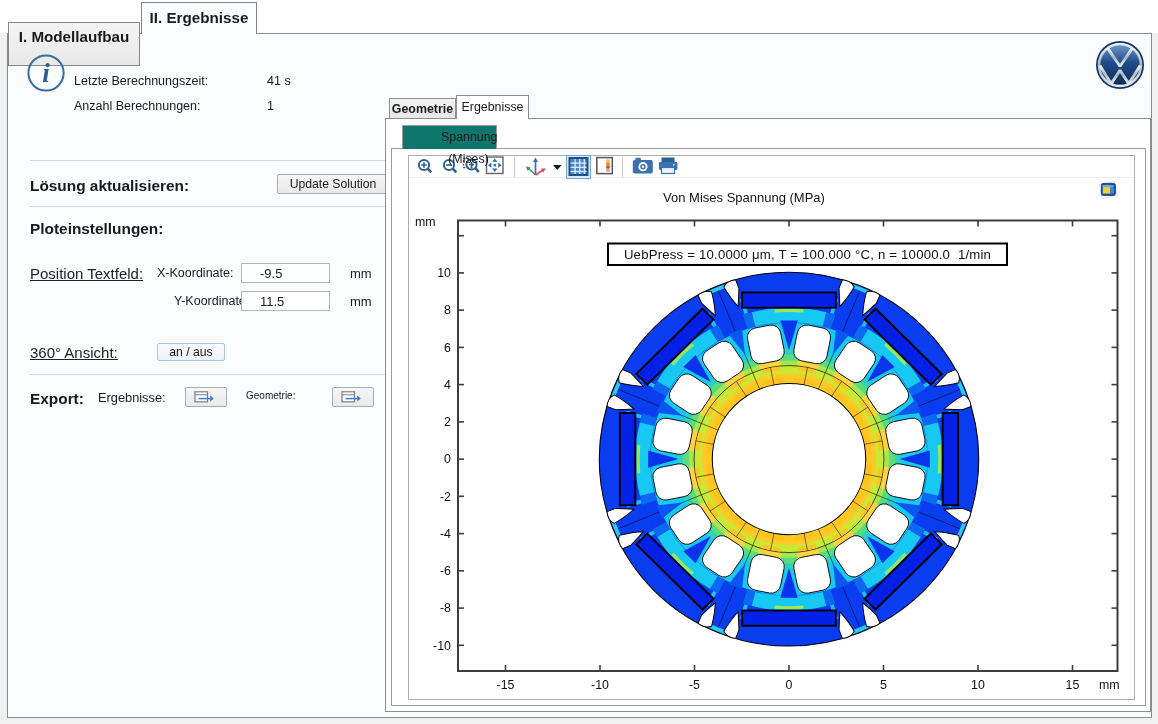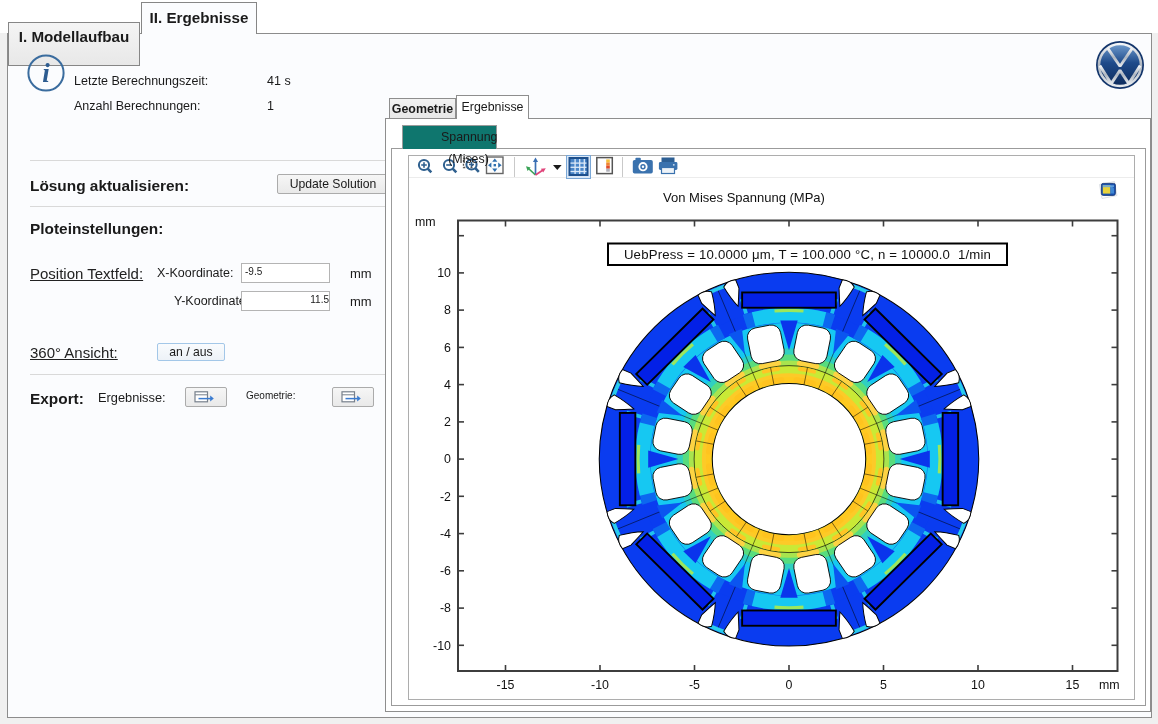--- a/index.html
+++ b/index.html
@@ -4,21 +4,21 @@
 * { margin:0; padding:0; box-sizing:border-box; }
 html,body { width:1158px; height:724px; background:#f0f0f0; font-family:"Liberation Sans", sans-serif; color:#1a1a1a; overflow:hidden; }
 .abs { position:absolute; }
 .panel { position:absolute; background:#fbfcfe; border:1px solid #8c8c8c; }
 .tab { position:absolute; font-weight:bold; font-size:15.2px; text-align:center; border:1px solid #868686; }
 .sep { position:absolute; height:1px; background:#d9d9d9; }
 .lbl { position:absolute; font-size:12.5px; white-space:nowrap; }
 .bold { position:absolute; font-size:15.4px; font-weight:bold; white-space:nowrap; }
 .und { position:absolute; font-size:15px; text-decoration:underline; white-space:nowrap; color:#222; }
 .btn { position:absolute; border:1px solid #ababab; border-radius:2px; background:linear-gradient(#f6f6f6,#e9e9e9); font-size:12.2px; text-align:center; }
-.inp { position:absolute; border:1px solid #b4b4b4; background:#fff; font-size:10px; padding:2px 0 0 3px; }
+.inp { position:absolute; border:1px solid #b4b4b4; background:#fff; font-size:13px; padding:2px 0 0 18px; }
 .ntab { position:absolute; font-size:12.4px; text-align:center; border:1px solid #8e8e8e; }
 </style></head>
 <body>
 <div class="abs" style="left:0;top:0;width:1158px;height:33px;background:#fff"></div>
 <div class="panel" style="left:7px;top:33px;width:1145px;height:685px"></div>
 
 <div class="tab" style="left:8px;top:22px;width:132px;height:44px;background:linear-gradient(#f4f4f4,#e8e8e8);line-height:27px;">I. Modellaufbau</div>
 <div class="tab" style="left:141px;top:2px;width:116px;height:32px;background:#fbfcfe;border-bottom:none;line-height:30px;z-index:5;">II. Ergebnisse</div>
 
 <svg width="40" height="40" viewBox="0 0 40 40" style="position:absolute;left:26px;top:53px">
@@ -32,21 +32,21 @@
 <div class="sep" style="left:30px;top:160px;width:366px;"></div>
 <div class="bold" style="left:30px;top:177px;">Lösung aktualisieren:</div>
 <div class="btn" style="left:265px;top:174px;width:112px;height:20px;line-height:18px;margin-left:12px;">Update Solution</div>
 <div class="sep" style="left:30px;top:206px;width:366px;"></div>
 <div class="bold" style="left:30px;top:220px;">Ploteinstellungen:</div>
 <div class="und" style="left:30px;top:265px;">Position Textfeld:</div>
 <div class="lbl" style="left:157px;top:266px;">X-Koordinate:</div>
 <div class="inp" style="left:241px;top:263px;width:89px;height:20px;">-9.5</div>
 <div class="lbl" style="left:350px;top:266px;font-size:13px;">mm</div>
 <div class="lbl" style="left:174px;top:294px;">Y-Koordinate:</div>
-<div class="inp" style="left:241px;top:291px;width:89px;height:20px;text-align:right;">11.5</div>
+<div class="inp" style="left:241px;top:291px;width:89px;height:20px;">11.5</div>
 <div class="lbl" style="left:350px;top:294px;font-size:13px;">mm</div>
 <div class="und" style="left:30px;top:344px;">360° Ansicht:</div>
 <div class="btn" style="left:157px;top:343px;width:68px;height:18px;line-height:16px;border-color:#a3c7e8;background:linear-gradient(#f9fbfd,#edf2f7);">an / aus</div>
 <div class="sep" style="left:30px;top:374px;width:366px;"></div>
 <div class="bold" style="left:30px;top:390px;">Export:</div>
 <div class="lbl" style="left:98px;top:390px;font-size:12.8px;">Ergebnisse:</div>
 <div class="btn" style="left:185px;top:387px;width:42px;height:20px;padding-top:2px;"><svg width="24" height="14" viewBox="0 0 24 14">
       <rect x="1" y="1.8" width="12.5" height="10" fill="#fff" stroke="#77808c" stroke-width="1.2"></rect>
       <line x1="1" y1="4.8" x2="13.5" y2="4.8" stroke="#77808c" stroke-width="1"></line>
       <path d="M 4.5 8.6 h 13.2" stroke="#3a7bd0" stroke-width="1.5" fill="none"></path>

